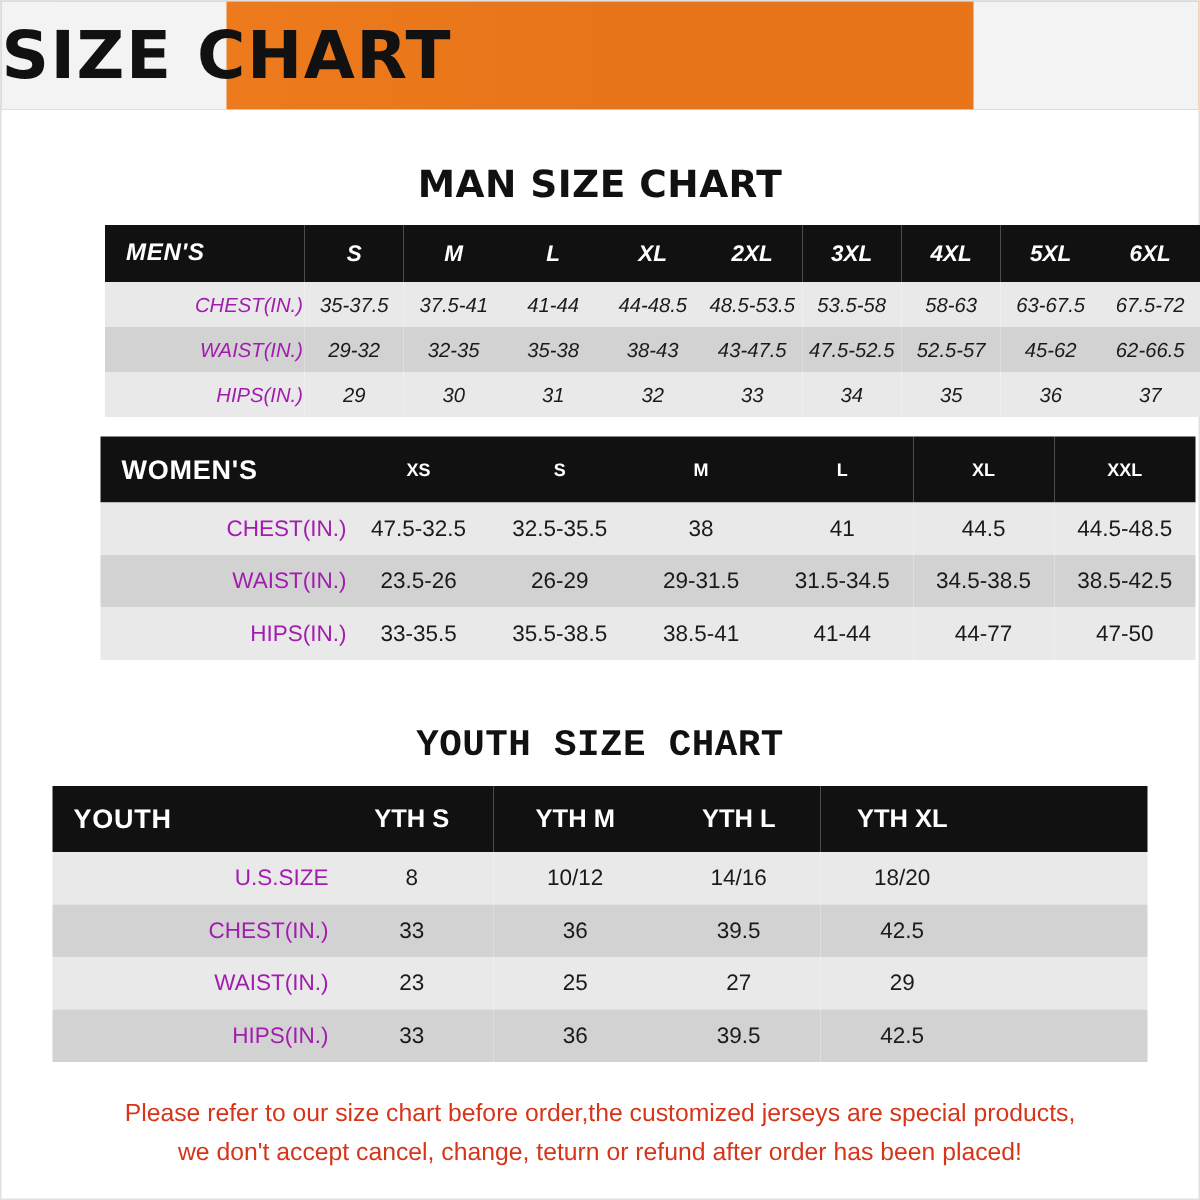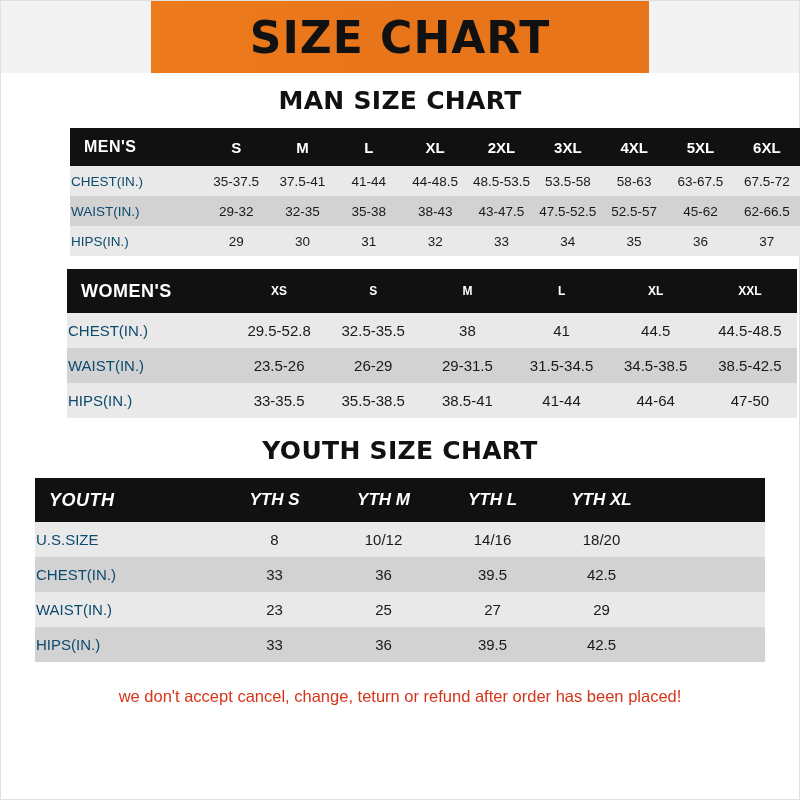--- a/index.html
+++ b/index.html
@@ -23,21 +23,21 @@
   }
 
   
   .banner {
     position: relative;
     height: 72px;
     background: #e8771a;
     background: linear-gradient(90deg, #f07d1c 0%, #e8751a 50%, #e8751a 100%);
     display: flex;
     align-items: center;
-    justify-content: center;
+    justify-content: flex-start;
   }
   .banner-side {
     position: absolute;
     top: 0;
     bottom: 0;
     width: 150px;
     background: #f3f3f3;
   }
   .banner-side.left { left: 0; }
   .banner-side.right { right: 0; }
@@ -53,23 +53,23 @@
 
   
   .section-title {
     text-align: center;
     font-family: "DejaVu Sans", sans-serif;
     font-weight: bold;
     font-size: 25px;
     color: #111111;
     letter-spacing: 0.3px;
   }
-  .man-title { margin-top: 13px; }
+  .man-title { margin-top: 35px; }
   .women-title { margin-top: 26px; }
-  .youth-title { margin-top: 18px; }
+  .youth-title { margin-top: 42px; font-family: Liberation Mono, monospace; }
 
   
   .table-wrap {
     margin: 13px auto 0 auto;
   }
   table.size-table {
     border-collapse: collapse;
     table-layout: fixed;
   }
   table.size-table th,
@@ -89,41 +89,41 @@
     padding-left: 14px;
     font-size: 16px;
     letter-spacing: 0.5px;
   }
   table.size-table tbody td {
     height: 28px;
     font-size: 13.5px;
     color: #1a1a1a;
   }
   table.size-table tbody td.rowlabel {
-    text-align: left;
+    text-align: right;
     font-size: 13.5px;
-    color: #0c4a6e;
+    color: #a21caf;
   }
   table.size-table tbody tr.odd td { background: #e9e9e9; }
   table.size-table tbody tr.even td { background: #d2d2d2; }
 
   
   #men-table { width: 730px; }
   #men-table thead th.corner { width: 118px; }
   #men-table tbody td { height: 28px; }
 
   
   #women-table { width: 730px; }
   #women-table thead th { height: 42px; font-size: 12px; }
   #women-table thead th.corner { width: 150px; font-size: 18px; }
   #women-table tbody td { height: 33px; font-size: 15px; }
 
   
   #youth-table { width: 730px; }
-  #youth-table thead th { height: 42px; font-size: 17px; font-style: italic; }
+  #youth-table thead th { height: 42px; font-size: 17px; }
   #youth-table thead th.corner { width: 170px; font-size: 18px; }
   #youth-table tbody td { height: 33px; font-size: 15px; }
 
   
   .footer-note {
     margin: 22px 26px 0 26px;
     text-align: center;
     color: #d6351a;
     font-size: 16.5px;
     line-height: 1.55;
@@ -136,21 +136,21 @@
 
 <div class="page">
 
   <div class="banner">
     <div class="banner-side left"></div>
     <div class="banner-side right"></div>
     <div class="banner-title">SIZE CHART</div>
   </div>
 
   <div class="section-title man-title">MAN SIZE CHART</div>
-  <div class="table-wrap" style="width:660px;">
+  <div class="table-wrap" style="width:660px;font-style:italic;">
     <table class="size-table" id="men-table">
       <thead>
         <tr>
           <th class="corner">MEN'S</th>
           <th>S</th>
           <th>M</th>
           <th>L</th>
           <th>XL</th>
           <th>2XL</th>
           <th>3XL</th>
@@ -209,21 +209,21 @@
           <th>S</th>
           <th>M</th>
           <th>L</th>
           <th>XL</th>
           <th>XXL</th>
         </tr>
       </thead>
       <tbody>
         <tr class="odd">
           <td class="rowlabel">CHEST(IN.)</td>
-          <td>29.5-52.8</td>
+          <td>47.5-32.5</td>
           <td>32.5-35.5</td>
           <td>38</td>
           <td>41</td>
           <td>44.5</td>
           <td>44.5-48.5</td>
         </tr>
         <tr class="even">
           <td class="rowlabel">WAIST(IN.)</td>
           <td>23.5-26</td>
           <td>26-29</td>
@@ -231,21 +231,21 @@
           <td>31.5-34.5</td>
           <td>34.5-38.5</td>
           <td>38.5-42.5</td>
         </tr>
         <tr class="odd">
           <td class="rowlabel">HIPS(IN.)</td>
           <td>33-35.5</td>
           <td>35.5-38.5</td>
           <td>38.5-41</td>
           <td>41-44</td>
-          <td>44-64</td>
+          <td>44-77</td>
           <td>47-50</td>
         </tr>
       </tbody>
     </table>
   </div>
 
   <div class="section-title youth-title">YOUTH SIZE CHART</div>
   <div class="table-wrap" style="width:730px;">
     <table class="size-table" id="youth-table">
       <thead>
@@ -289,16 +289,17 @@
           <td>36</td>
           <td>39.5</td>
           <td>42.5</td>
           <td></td>
         </tr>
       </tbody>
     </table>
   </div>
 
   <div class="footer-note">
+    <div>Please refer to our size chart before order,the customized jerseys are special products,</div>
     <div>we don't accept cancel, change, teturn or refund after order has been placed!</div>
   </div>
 
 </div>
 
 </body></html>

